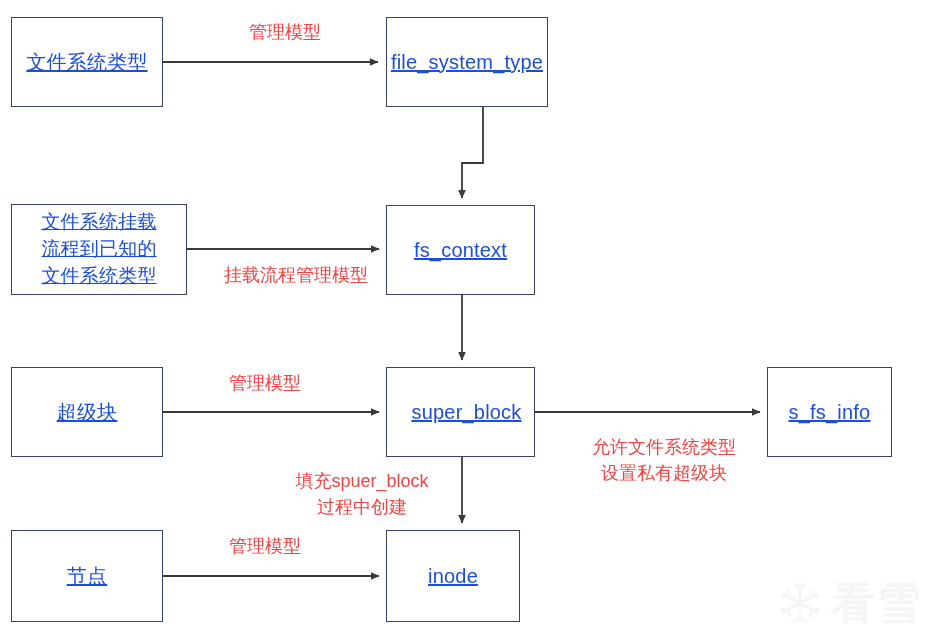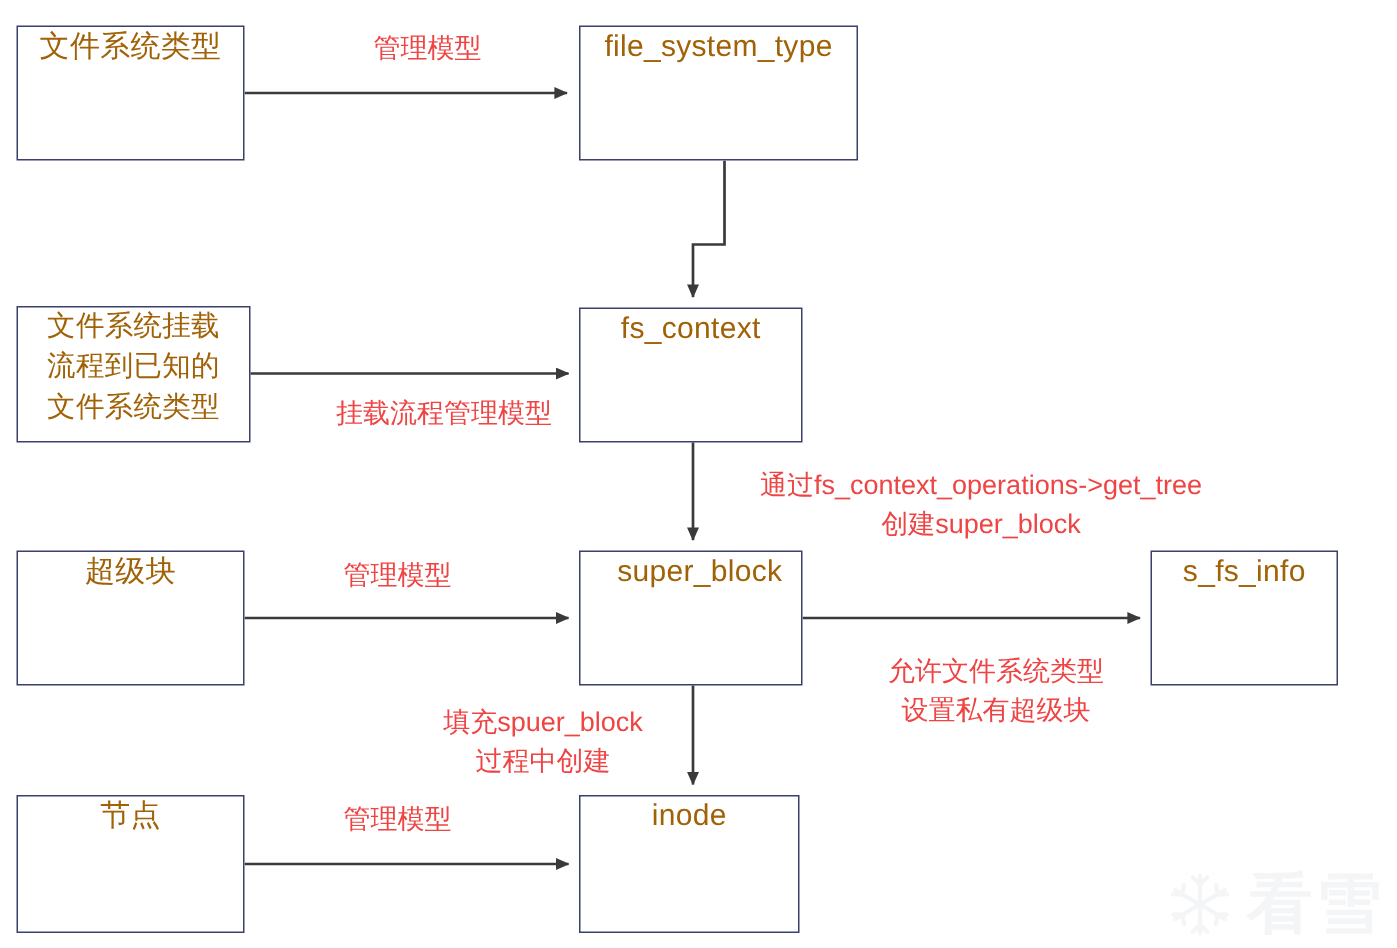--- a/index.html
+++ b/index.html
@@ -16,28 +16,29 @@
     height: 632px;
     background: #ffffff;
     overflow: hidden;
   }
   .node {
     position: absolute;
     box-sizing: border-box;
     border: 1.6px solid #3b3f6b;
     background: #ffffff;
     display: flex;
-    align-items: flex-start;
+    align-items: center;
     justify-content: center;
     text-align: center;
-    color: #a16207;
+    color: #1d4ed8;
     font-size: 20px;
     line-height: 1.32;
     letter-spacing: 0.2px;
     z-index: 3;
+    text-decoration: underline;
   }
   .node.multiline {
     font-size: 19px;
     line-height: 1.42;
   }
   .node .node-label {
     display: block;
     white-space: pre-line;
   }
   .edge-label {
@@ -107,25 +108,25 @@
 
     <path d="M462,456 L462,523" stroke="#3a3a3a" stroke-width="1.8" fill="none" marker-end="url(#arrowhead)"></path>
 
     <path d="M163,576 L379,576" stroke="#3a3a3a" stroke-width="1.8" fill="none" marker-end="url(#arrowhead)"></path>
   </svg>
 
   <div class="node" style="left:11px; top:17px; width:152px; height:90px;">
     <span class="node-label">文件系统类型</span>
   </div>
 
-  <div class="node" style="left:386px; top:17px; width:186px; height:90px;">
+  <div class="node" style="left:386px; top:17px; width:162px; height:90px;">
     <span class="node-label">file_system_type</span>
   </div>
 
-  <div class="node multiline" style="left:11px; top:204px; width:156px; height:91px;">
+  <div class="node multiline" style="left:11px; top:204px; width:176px; height:91px;">
     <span class="node-label">文件系统挂载
 流程到已知的
 文件系统类型</span>
   </div>
 
   <div class="node" style="left:11px; top:367px; width:152px; height:90px;">
     <span class="node-label">超级块</span>
   </div>
 
   <div class="node" style="left:386px; top:205px; width:149px; height:90px;">
@@ -137,31 +138,29 @@
   </div>
 
   <div class="node" style="left:767px; top:367px; width:125px; height:90px;">
     <span class="node-label">s_fs_info</span>
   </div>
 
   <div class="node" style="left:11px; top:530px; width:152px; height:92px;">
     <span class="node-label">节点</span>
   </div>
 
-  <div class="node" style="left:386px; top:530px; width:147px; height:92px;">
+  <div class="node" style="left:386px; top:530px; width:134px; height:92px;">
     <span class="node-label">inode</span>
   </div>
 
   <div class="edge-label" style="left:205px; top:19px; width:160px;">管理模型</div>
 
 
-  <div class="edge-label" style="left:196px; top:262px; width:200px;">挂载流程管理模型</div>
+  <div class="edge-label" style="left:168px; top:262px; width:200px;text-align:right;">挂载流程管理模型</div>
 
-  <div class="edge-label" style="left:469px; top:310px; width:370px;">通过fs_context_operations-&gt;get_tree
-创建super_block</div>
 
   <div class="edge-label" style="left:185px; top:370px; width:160px;">管理模型</div>
 
   <div class="edge-label" style="left:564px; top:434px; width:200px;">允许文件系统类型
 设置私有超级块</div>
 
   <div class="edge-label" style="left:262px; top:468px; width:200px;">填充spuer_block
 过程中创建</div>
 
   <div class="edge-label" style="left:185px; top:533px; width:160px;">管理模型</div>

